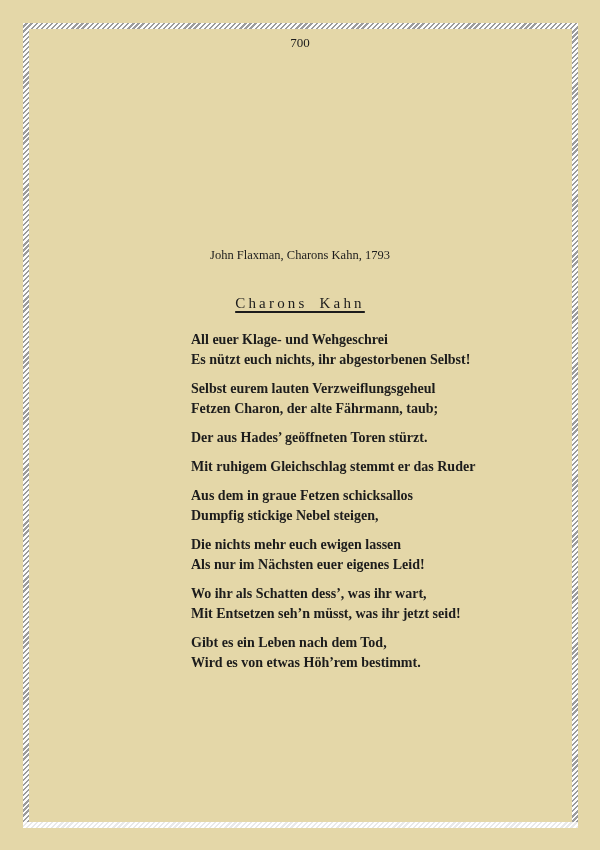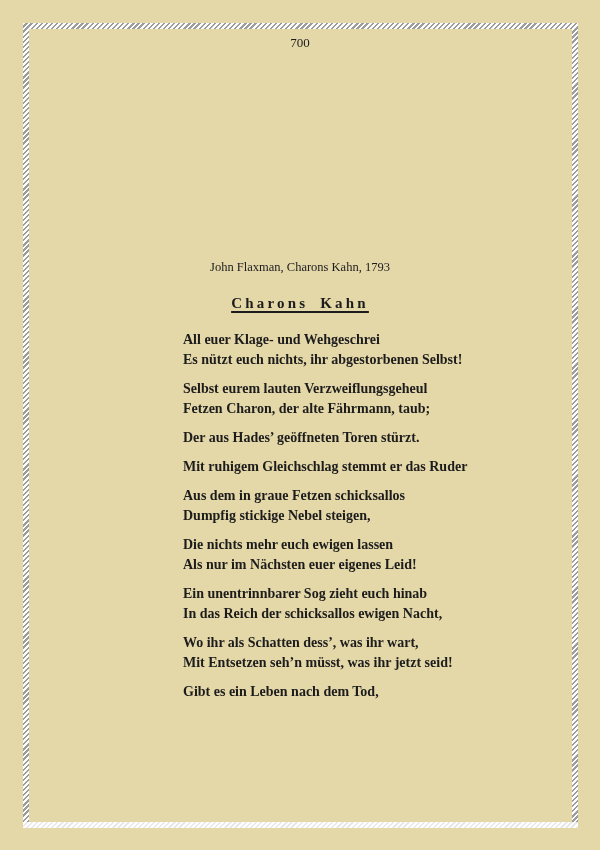--- a/index.html
+++ b/index.html
@@ -64,49 +64,48 @@
     height: 185px;
   }
   .caption {
     position: absolute;
     top: 248px;
     left: 0;
     width: 100%;
     text-align: center;
     font-size: 12.5px;
     line-height: 15px;
-    margin-top: 12px;
   }
   .poem-title {
     position: absolute;
     top: 294px;
     left: 0;
     width: 100%;
     margin: 0;
     text-align: center;
     font-size: 15px;
-    font-weight: bold;
+    font-weight: normal;
     letter-spacing: 3.2px;
     word-spacing: 5px;
     line-height: 19px;
     text-decoration: underline;
     text-decoration-thickness: 1.5px;
     text-underline-offset: 3px;
   }
   .poem {
     position: absolute;
     top: 330px;
     left: 179px;
     font-size: 14px;
     font-weight: bold;
     line-height: 20px;
     white-space: nowrap;
   }
   .stanza {
-    margin: 0 0 9px 4px;
+    margin: 0 0 9px 12px;
   }
 </style>
 </head>
 <body style="background: rgb(228, 215, 168); color: rgb(28, 28, 28);">
 
 <div class="frame">
   <div class="frame-inner"></div>
   <div class="frame-bottom-fade"></div>
 </div>
 
@@ -132,24 +131,21 @@
       </div>
       <div class="stanza">
         <div class="poem-line">Aus dem in graue Fetzen schicksallos</div>
         <div class="poem-line">Dumpfig stickige Nebel steigen,</div>
       </div>
       <div class="stanza">
         <div class="poem-line">Die nichts mehr euch ewigen lassen</div>
         <div class="poem-line">Als nur im Nächsten euer eigenes Leid!</div>
       </div>
       <div class="stanza">
-        <div class="poem-line">Ein unentrinnbarer Sog zieht euch hinab</div>
-        <div class="poem-line">In das Reich der schicksallos ewigen Nacht,</div>
-      </div>
-      <div class="stanza">
         <div class="poem-line">Wo ihr als Schatten dess’, was ihr wart,</div>
         <div class="poem-line">Mit Entsetzen seh’n müsst, was ihr jetzt seid!</div>
       </div>
       <div class="stanza">
         <div class="poem-line">Gibt es ein Leben nach dem Tod,</div>
+        <div class="poem-line">Wird es von etwas Höh’rem bestimmt.</div>
       </div>
     </div>
 </div>
 
 </body></html>

